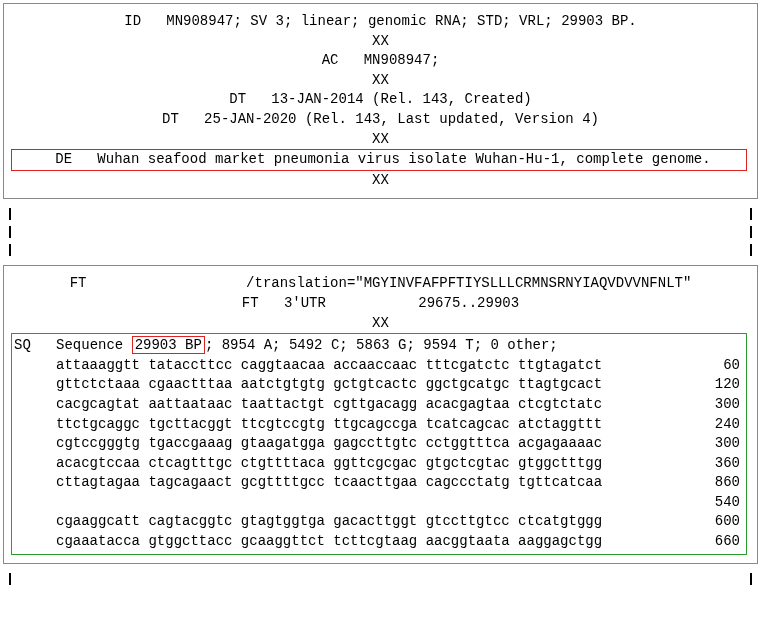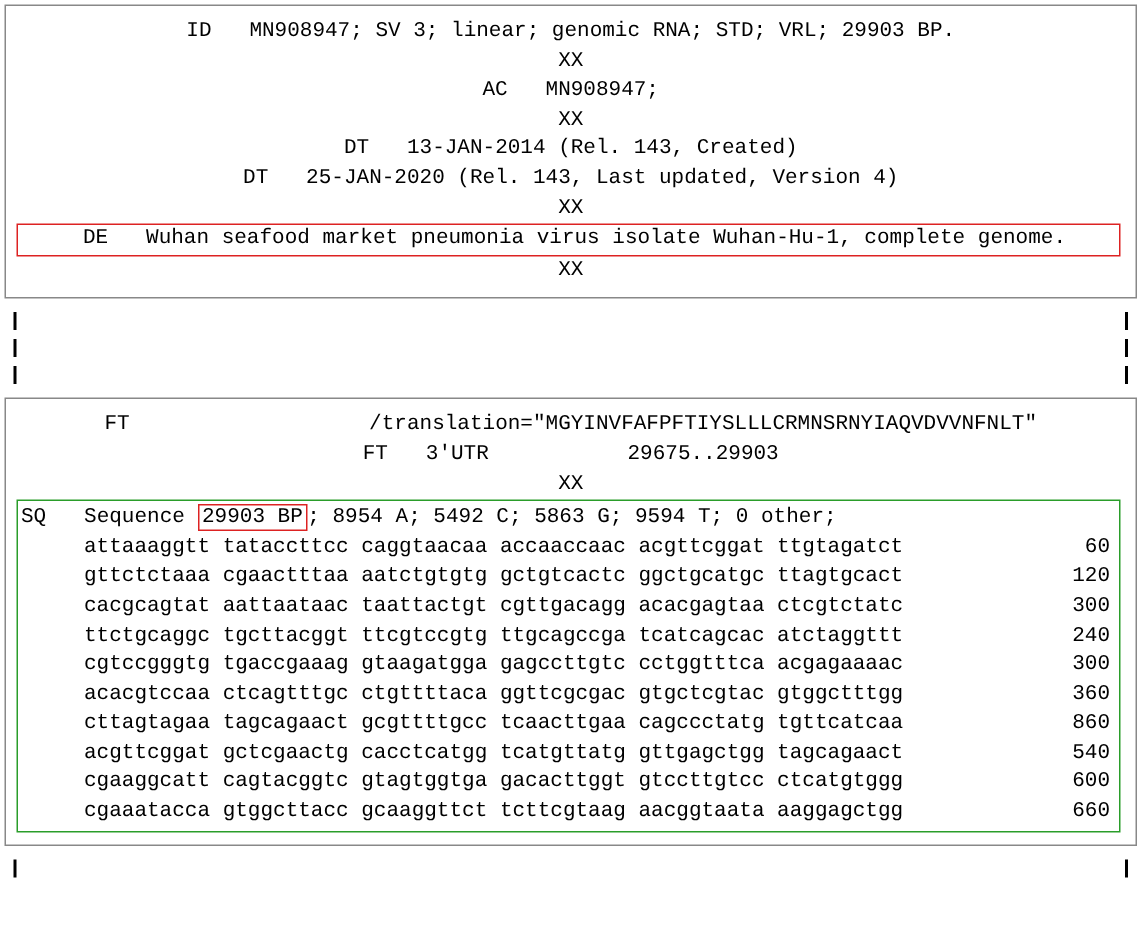--- a/index.html
+++ b/index.html
@@ -102,21 +102,21 @@
 
 <div class="container">
   <span class="line"><span>FT</span>                   <span>/translation="MGYINVFAFPFTIYSLLLCRMNSRNYIAQVDVVNFNLT"</span></span>
   <span class="line"><span>FT</span>   <span>3'UTR</span>           <span>29675..29903</span></span>
   <span class="line"><span>XX</span></span>
 
   <div class="sq-block">
     <div class="sq-label-row"><span>SQ</span>   <span>Sequence </span><span class="bp-highlight">29903 BP</span><span>; 8954 A; 5492 C; 5863 G; 9594 T; 0 other;</span></div>
     <div id="seq-rows">
         <div class="seq-row">
-          <span class="seq-groups">     attaaaggtt tataccttcc caggtaacaa accaaccaac acgttcggat ttgtagatct</span>
+          <span class="seq-groups">     attaaaggtt tataccttcc caggtaacaa accaaccaac tttcgatctc ttgtagatct</span>
           <span class="seq-num">60</span>
         </div>
         <div class="seq-row">
           <span class="seq-groups">     gttctctaaa cgaactttaa aatctgtgtg gctgtcactc ggctgcatgc ttagtgcact</span>
           <span class="seq-num">120</span>
         </div>
         <div class="seq-row">
           <span class="seq-groups">     cacgcagtat aattaataac taattactgt cgttgacagg acacgagtaa ctcgtctatc</span>
           <span class="seq-num">300</span>
         </div>
@@ -130,21 +130,20 @@
         </div>
         <div class="seq-row">
           <span class="seq-groups">     acacgtccaa ctcagtttgc ctgttttaca ggttcgcgac gtgctcgtac gtggctttgg</span>
           <span class="seq-num">360</span>
         </div>
         <div class="seq-row">
           <span class="seq-groups">     cttagtagaa tagcagaact gcgttttgcc tcaacttgaa cagccctatg tgttcatcaa</span>
           <span class="seq-num">860</span>
         </div>
         <div class="seq-row">
-          <span class="seq-groups">     acgttcggat gctcgaactg cacctcatgg tcatgttatg gttgagctgg tagcagaact</span>
           <span class="seq-num">540</span>
         </div>
         <div class="seq-row">
           <span class="seq-groups">     cgaaggcatt cagtacggtc gtagtggtga gacacttggt gtccttgtcc ctcatgtggg</span>
           <span class="seq-num">600</span>
         </div>
         <div class="seq-row">
           <span class="seq-groups">     cgaaatacca gtggcttacc gcaaggttct tcttcgtaag aacggtaata aaggagctgg</span>
           <span class="seq-num">660</span>
         </div>

